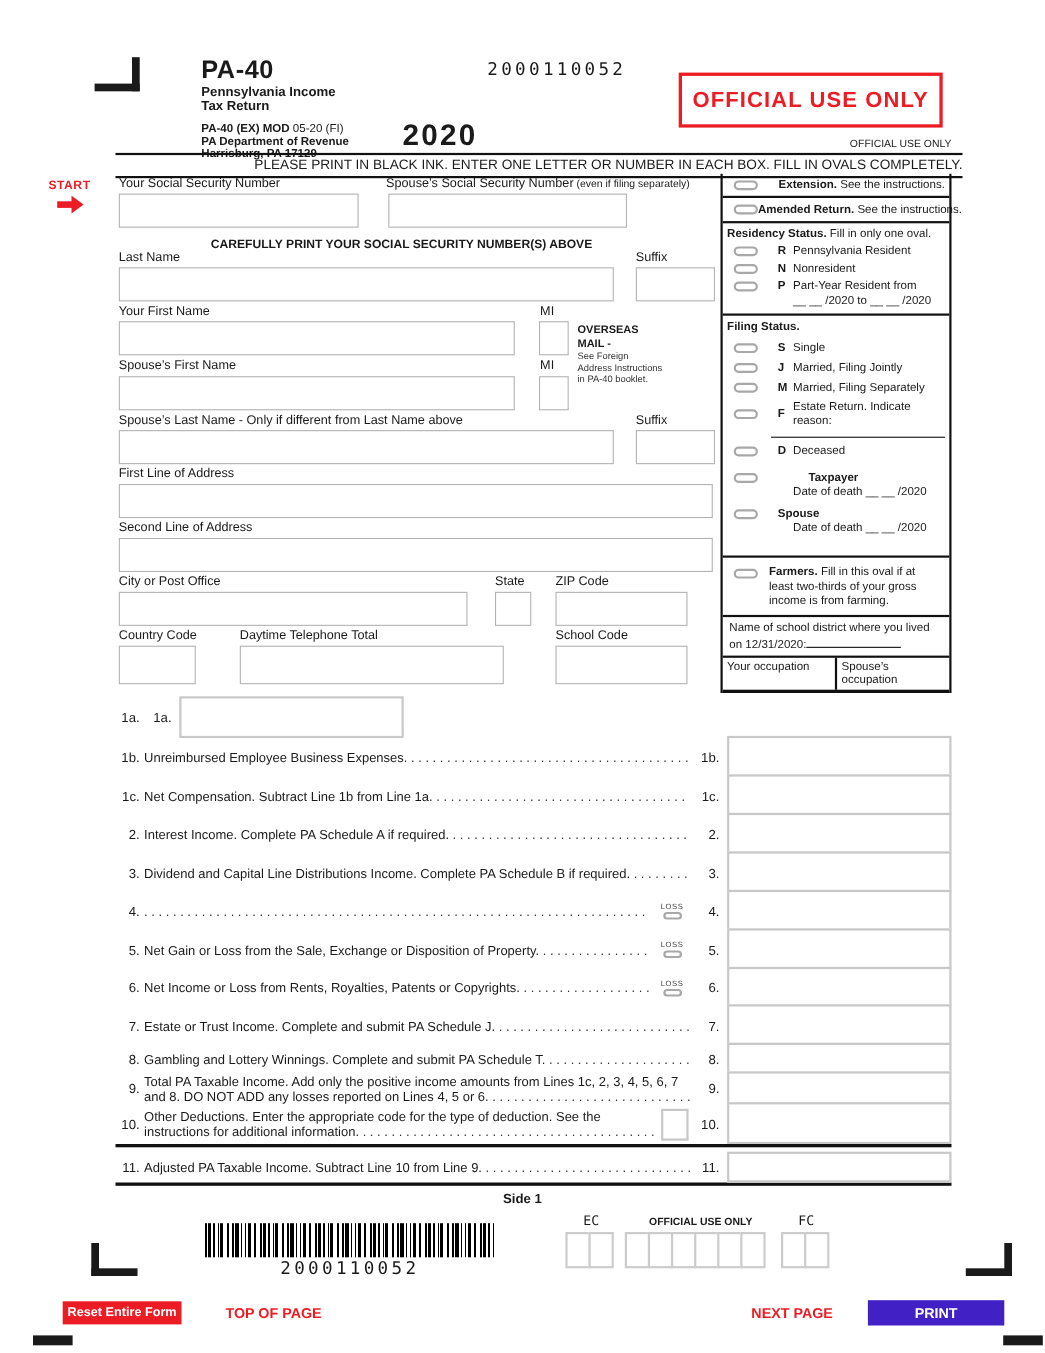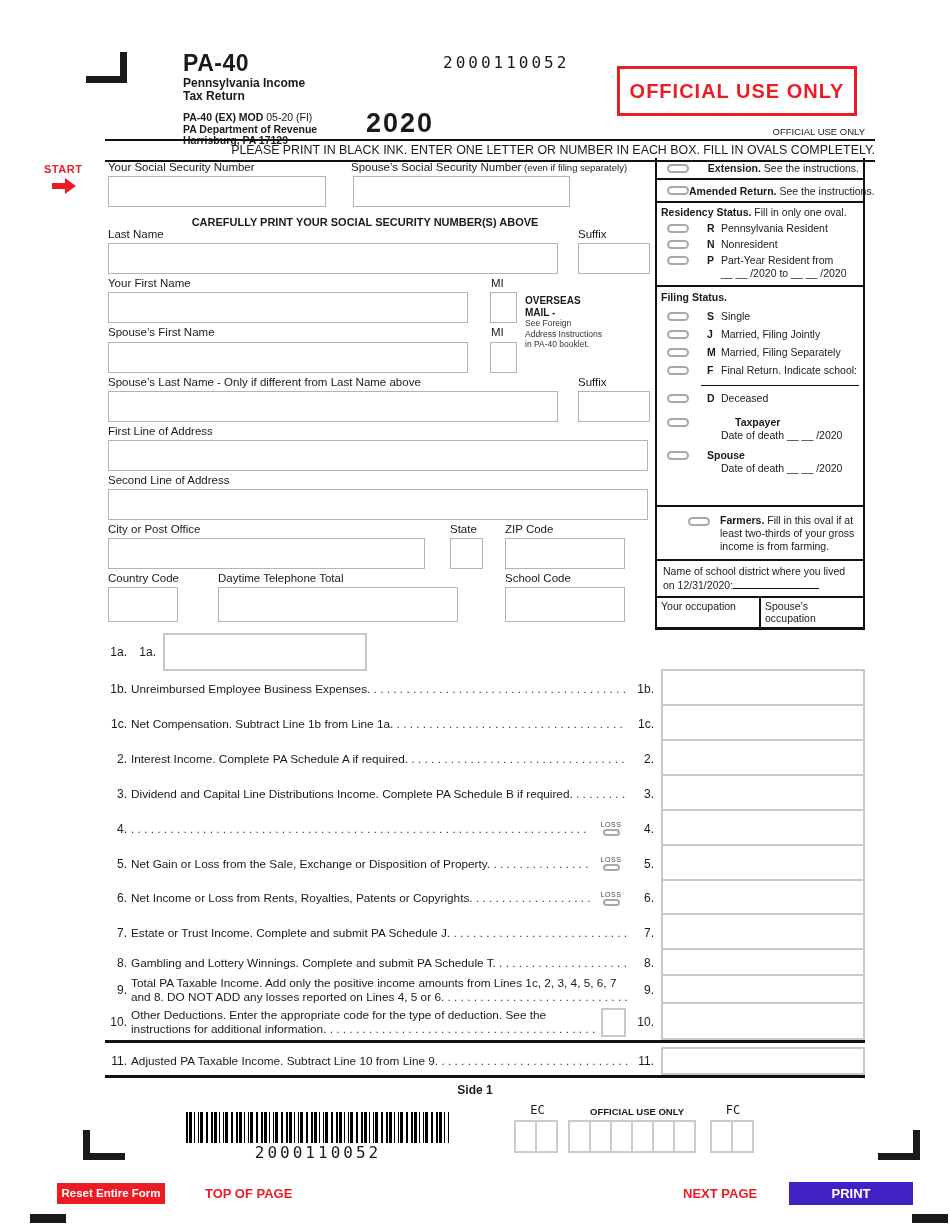--- a/index.html
+++ b/index.html
@@ -56,21 +56,21 @@
   .opt .code { font-weight:bold; margin-left:18px; width:14px; }
   .opt .olabel { flex:1; }
   .indent-line { margin-left:64px; margin-top:1px; }
   .r-res { height:84px; }
   .r-fil { height:220px; }
   .r-fil .opt.s1 { margin-top:7px; }
   .reason-line { margin:9px 0 0 44px; width:158px; border-bottom:1.5px solid #111; height:1px; }
   .opt.mt-d { margin-top:6px; }
   .opt.mt-tp { margin-top:12px;gap:28px; }
   .opt.mt-sp { margin-top:8px; }
-  .r-farm { height:54px; display:flex; padding-top:7px;padding-left:21px; }
+  .r-farm { height:54px; display:flex; padding-top:7px; }
   .r-farm .oval { margin-left:10px; margin-top:3px; }
   .r-farm .ftxt { margin-left:10px; width:155px; line-height:13px; }
   .r-school { height:37px; padding:4px 6px 0; line-height:13.5px; }
   .sd-underline { display:inline-block; width:86px; border-bottom:1px solid #111; height:10px; }
   .r-occ { flex:1; display:flex; border-bottom:3px solid #111; }
   .occ-cell { padding:2px 4px; }
   .occ-you { width:104px; border-right:2px solid #111; }
   .occ-sp { flex:1; }
   b { font-weight:bold; }
 
@@ -234,21 +234,21 @@
         <span class="olabel">Married, Filing Jointly</span>
       </div>
       <div class="opt" style="margin-top:6px">
         <div class="oval"></div>
         <span class="code">M</span>
         <span class="olabel">Married, Filing Separately</span>
       </div>
       <div class="opt" style="margin-top:6px">
         <div class="oval"></div>
         <span class="code">F</span>
-        <span class="olabel">Final Return. Indicate school:</span>
+        <span class="olabel">Estate Return. Indicate reason:</span>
       </div>
       <div class="reason-line"></div>
       <div class="opt mt-d">
         <div class="oval"></div>
         <span class="code">D</span>
         <span class="olabel">Deceased</span>
       </div>
       <div class="opt mt-tp">
         <div class="oval"></div>
         <span class="olabel" style="margin-left:18px"><b>Taxpayer</b></span>

